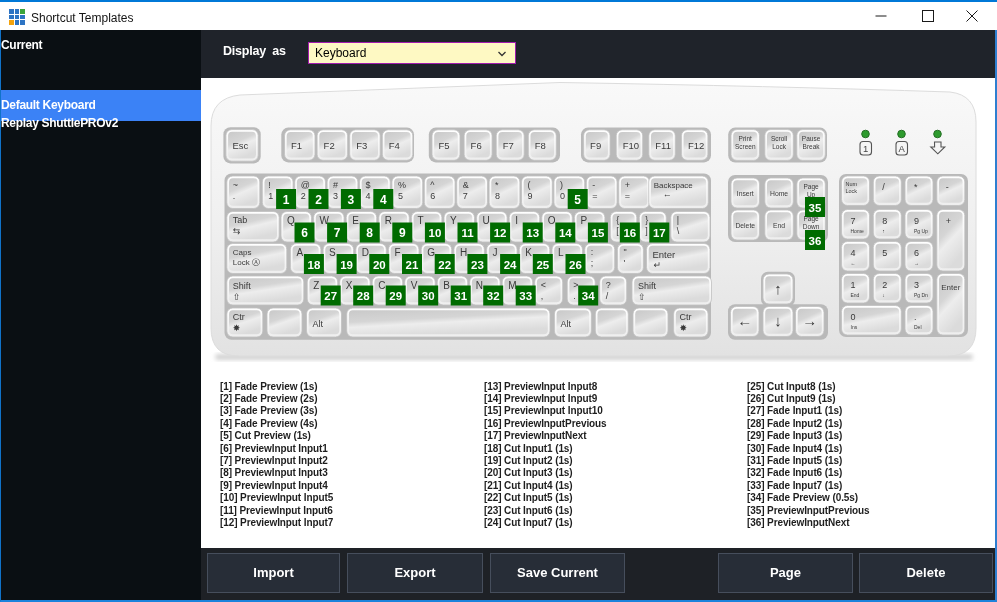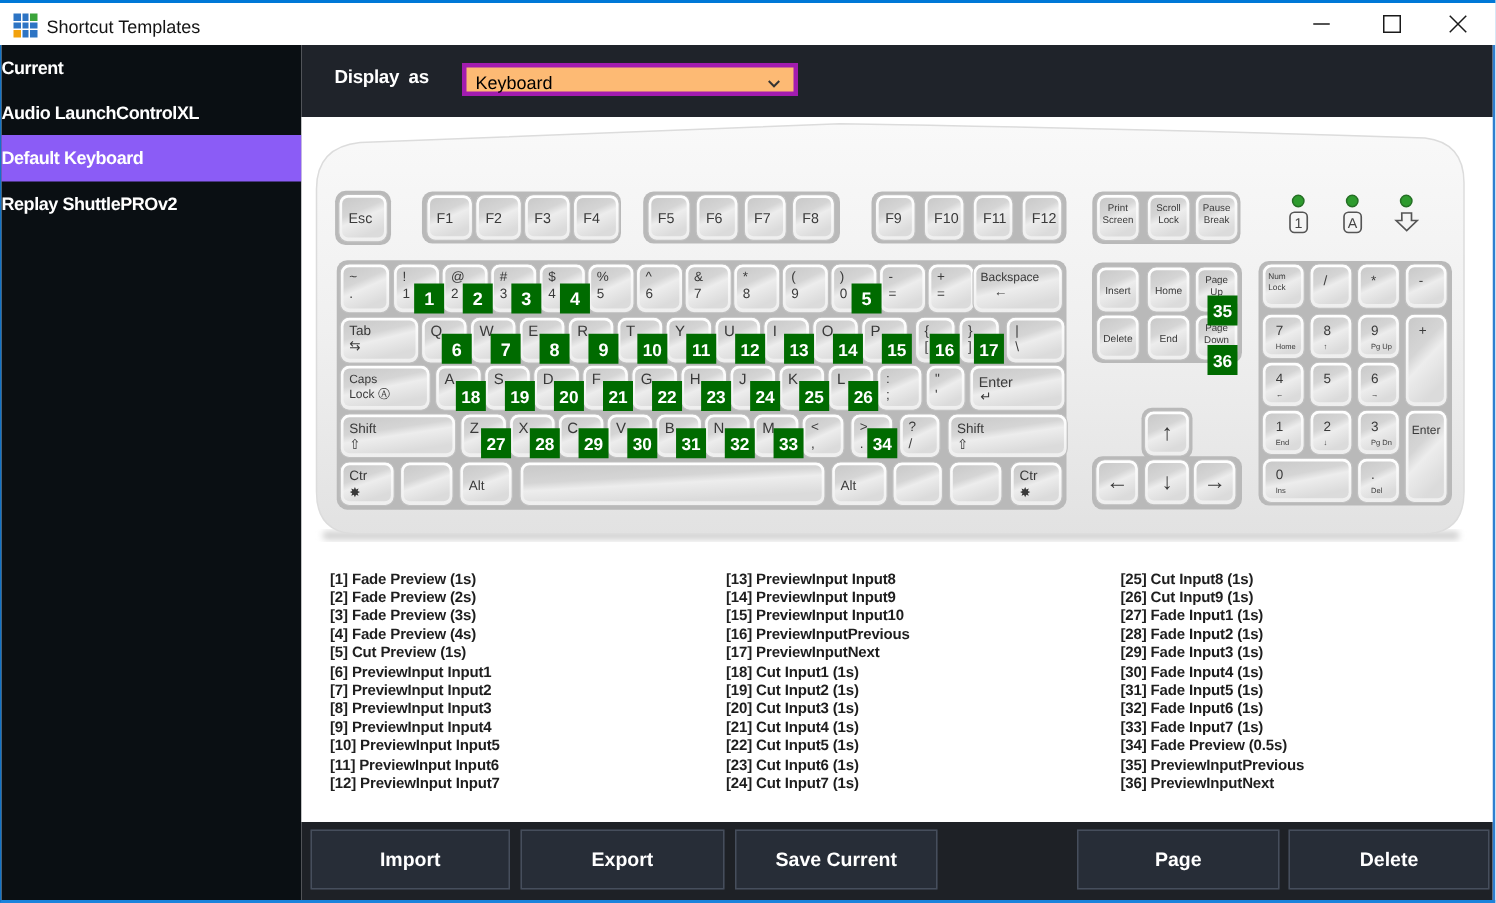--- a/index.html
+++ b/index.html
@@ -6,21 +6,21 @@
 .win { position:absolute; inset:0; border-left:1px solid #1072c8; border-right:2px solid #2e7fd0; border-top:2px solid #0078d7; border-bottom:2px solid #1b83dc; background:#fff; }
 .titlebar { position:absolute; left:0; top:0; width:100%; height:30px; background:#fff; border-top:2px solid #0078d7; }
 .ticon { position:absolute; left:9px; top:7px; width:16px; height:16px; }
 .ticon i { position:absolute; width:4.6px; height:4.6px; background:#2d74c4; }
 .ttext { position:absolute; left:31px; top:9px; font-size:12px; color:#141414; }
 .cap { position:absolute; top:0; width:14px; height:28px; }
 .sidebar { position:absolute; left:1px; top:30px; width:200px; bottom:2px; background:#0a0f13; }
 .snav { position:absolute; left:0; width:200px; height:30px; color:#fff; font-weight:bold; font-size:12px; letter-spacing:-0.3px; line-height:30px; }
 .topbar { position:absolute; left:201px; top:30px; width:794px; height:48px; background:#1f232a;text-align:right; }
 .dlabel { position:absolute; left:22px; top:14px; color:#fff; font-weight:bold; font-size:12.5px; letter-spacing:-0.2px; word-spacing:3px; }
-.combo { position:absolute; left:107px; top:12px; width:224px; height:22px; background:#fdba74; border:3px solid #a21caf; }
+.combo { position:absolute; left:107px; top:12px; width:208px; height:22px; background:#fef9c3; border:1px solid #a21caf; }
 .combo span { position:absolute; left:6px; top:3px; font-size:12px; color:#000; }
 .chev { position:absolute; right:9px; top:7px; width:8px; height:8px; }
 .content { position:absolute; left:201px; top:78px; width:794px; height:470px; background:#fff; }
 .col { position:absolute; top:380.5px; font-size:10px; font-weight:bold; color:#1e1e1e; line-height:12.42px; white-space:pre; letter-spacing:-0.1px; }
 .btnbar { position:absolute; left:201px; top:548px; width:794px; height:52px; background:#1e2126; }
 .btn { position:absolute; top:5px; height:40px; background:#272d37; border:1px solid #464e5c; color:#fff; font-weight:bold; font-size:13px; text-align:center; line-height:38px; }
 svg text { font-family:"Liberation Sans",sans-serif; }
 </style></head><body>
 <div class="win"></div>
 <div class="titlebar">
@@ -41,23 +41,22 @@
     </svg>
  <svg class="cap" style="left:920.5px" viewBox="0 0 14 28">
       <rect x="1.5" y="8.5" width="11" height="11" fill="none" stroke="#1a1a1a" stroke-width="1"></rect>
     </svg>
  <svg class="cap" style="left:965px" viewBox="0 0 14 28">
       <path d="M1.5 8.5 L12.5 19.5 M12.5 8.5 L1.5 19.5" stroke="#1a1a1a" stroke-width="1"></path>
     </svg>
 </div>
 <div class="sidebar">
  <div class="snav" style="top:0">Current</div>
- <div class="snav" style="top:30px">Audio LaunchControlXL</div>
- <div class="snav" style="top:60px;background:#8b5cf6;height:31px">Default Keyboard</div>
- <div class="snav" style="top:91px">Replay ShuttlePROv2</div>
+ <div class="snav" style="top:60px;background:#3b82f6;height:31px">Default Keyboard</div>
+ <div class="snav" style="top:78px">Replay ShuttlePROv2</div>
 </div>
 <div class="topbar">
  <div class="dlabel">Display as</div>
  <div class="combo">
       <span>Keyboard</span>
   <svg class="chev" viewBox="0 0 8 8">
         <path d="M0.5 2 L4 5.5 L7.5 2" fill="none" stroke="#333" stroke-width="1.3"></path>
       </svg>
  </div>
 </div>

